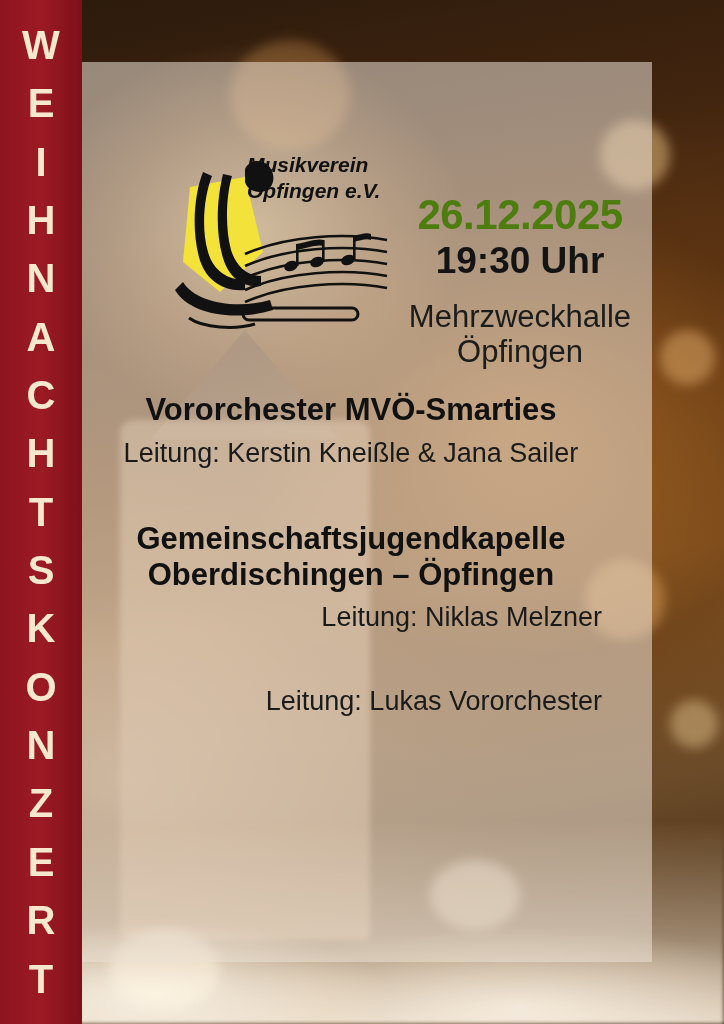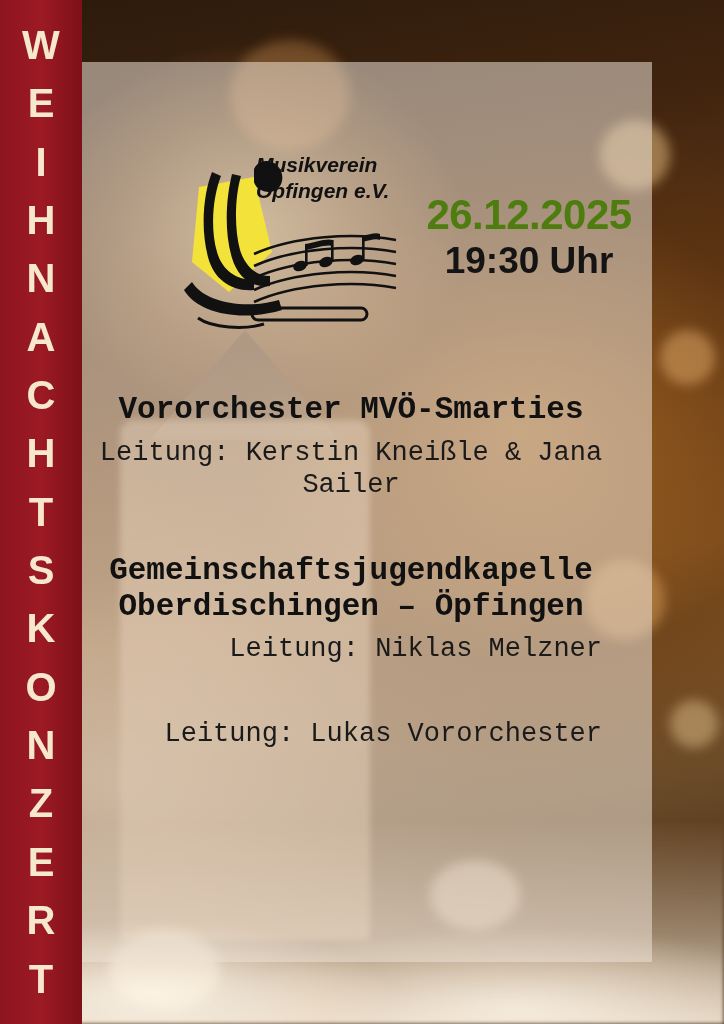--- a/index.html
+++ b/index.html
@@ -115,21 +115,21 @@
     top: 62px;
     width: 570px;
     height: 900px;
     z-index: 7;
     color: #111;
   }
 
   
   .header {
     position: absolute;
-    left: 12px;
+    left: 3px;
     top: 60px;
     width: 500px;
     height: 240px;
   }
   .logo {
     position: absolute;
     left: 10px;
     top: 10px;
     width: 300px;
     height: 200px;
@@ -163,21 +163,20 @@
     color: #1c1c1c;
     line-height: 1.15;
   }
 
   
   .program {
     position: absolute;
     left: 0;
     top: 330px;
     width: 538px;
-    font-family: Liberation Mono, monospace;
   }
   .block { margin-bottom: 52px; }
   .ensemble {
     font-size: 31px;
     font-weight: bold;
     color: #111;
     line-height: 1.18;
     text-align: center;
   }
   .ensemble.two-line { line-height: 1.16; }
@@ -270,20 +269,24 @@
           </g>
 
           <text x="152" y="40" font-family="Liberation Sans, sans-serif" font-size="21" font-weight="bold" font-style="italic" fill="#111">Musikverein</text>
           <text x="152" y="66" font-family="Liberation Sans, sans-serif" font-size="21" font-weight="bold" font-style="italic" fill="#111">Öpfingen e.V.</text>
         </svg>
       </div>
 
       <div class="datebox">
         <div class="date-line">26.12.2025</div>
         <div class="time-line">19:30 Uhr</div>
+        <div class="venue">
+          <div>Mehrzweckhalle</div>
+          <div>Öpfingen</div>
+        </div>
       </div>
     </div>
 
     <div class="program">
 
       <div class="block">
         <div class="ensemble">Vororchester MVÖ-Smarties</div>
         <div class="conductor align-center">Leitung: Kerstin Kneißle &amp; Jana Sailer</div>
       </div>
 

